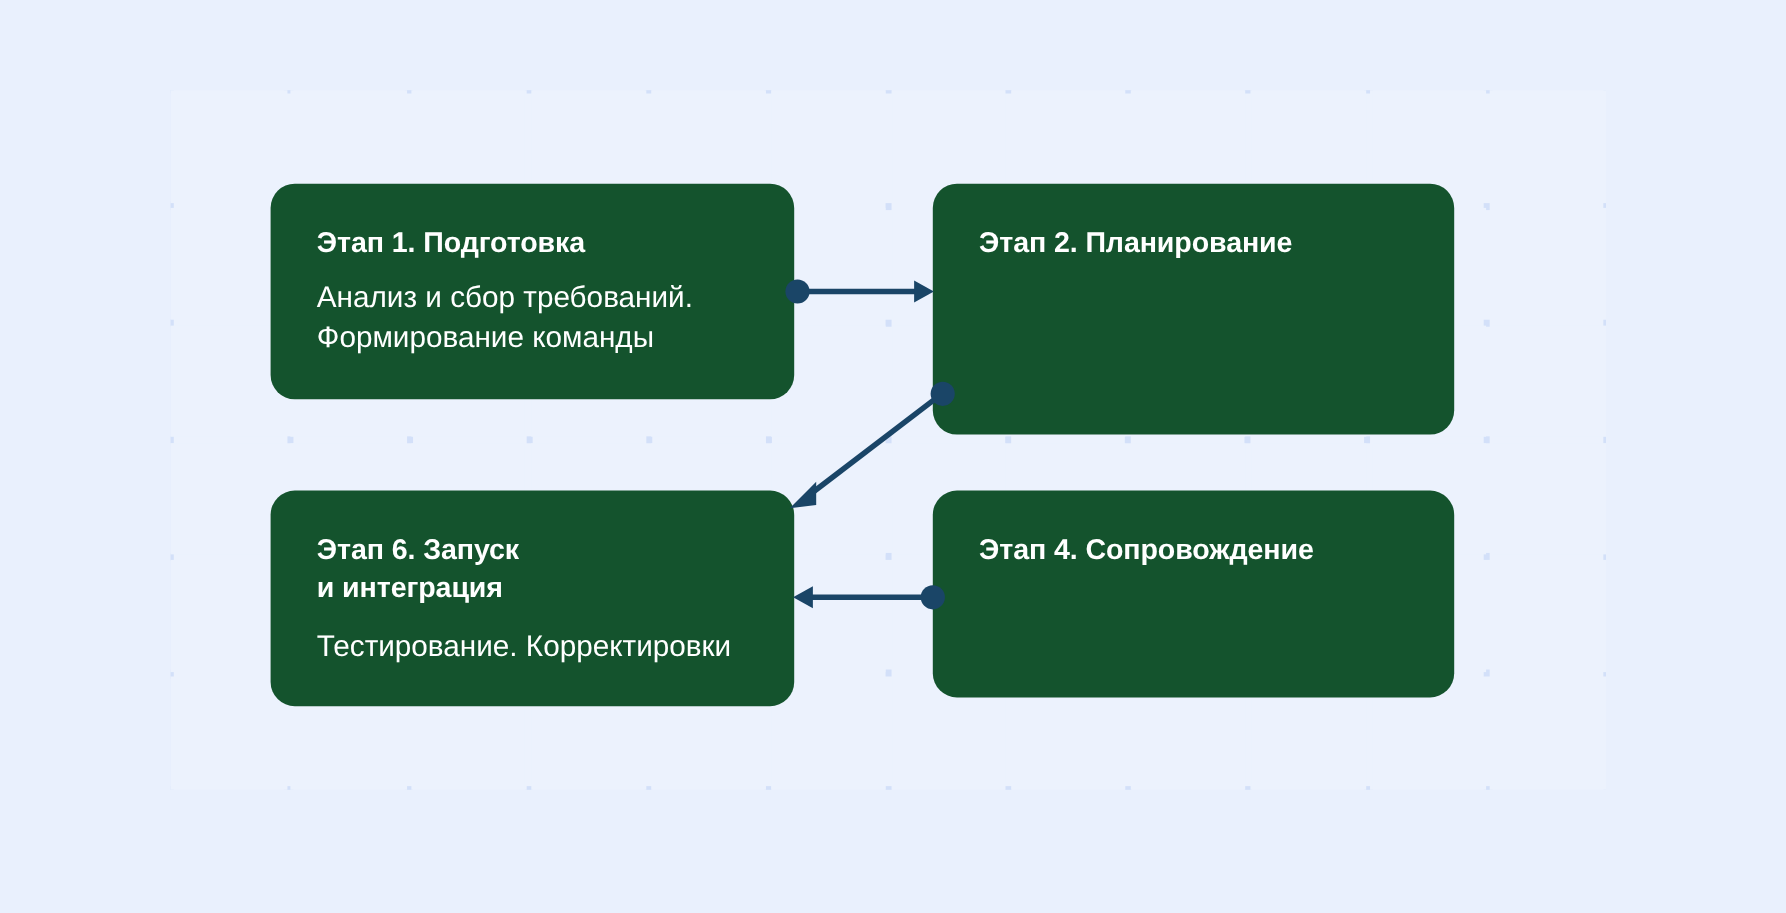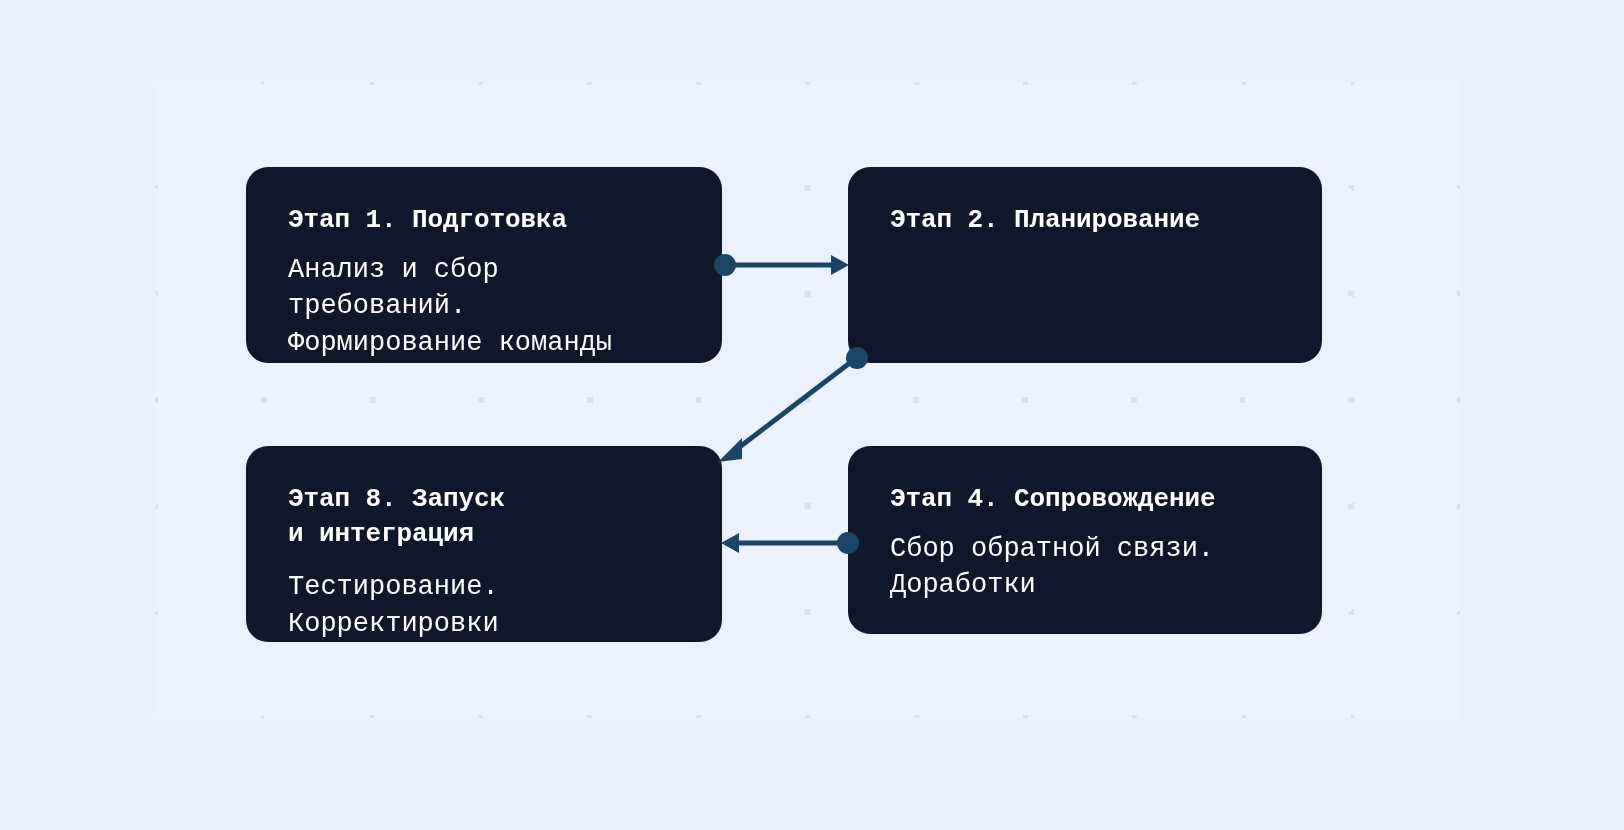--- a/index.html
+++ b/index.html
@@ -47,44 +47,43 @@
     box-sizing: border-box;
   }
   .grid-cell {
     background: #ecf2fd;
   }
 
   
   .card {
     position: absolute;
     box-sizing: border-box;
-    background: #0f172a;
+    background: #14532d;
     border-radius: 22px;
     padding: 36px 34px 30px 42px;
     color: #ffffff;
-    font-family: Liberation Mono, monospace;
   }
   .card-title {
     font-size: 26px;
     font-weight: bold;
     line-height: 1.33;
     letter-spacing: -0.1px;
     margin: 0 0 14px 0;
     white-space: pre-line;
   }
   .card-body {
     font-size: 27px;
     font-weight: normal;
     line-height: 1.36;
     margin: 0;
     white-space: pre-line;
   }
 
   #card-stage-1 { left: 246px; top: 167px; width: 476px; height: 196px; }
-  #card-stage-2 { left: 848px; top: 167px; width: 474px; height: 196px; }
+  #card-stage-2 { left: 848px; top: 167px; width: 474px; height: 228px; }
   #card-stage-3 { left: 246px; top: 446px; width: 476px; height: 196px; }
   #card-stage-4 { left: 848px; top: 446px; width: 474px; height: 188px; }
 
   #card-stage-3 .card-title { margin-bottom: 18px; }
 
   
   #connector-layer {
     position: absolute;
     left: 0; top: 0;
     width: 1624px;
@@ -183,29 +182,27 @@
     <div class="card-title">Этап 1. Подготовка</div>
     <div class="card-body">Анализ и сбор требований.
 Формирование команды</div>
   </div>
 
   <div class="card" id="card-stage-2">
     <div class="card-title">Этап 2. Планирование</div>
   </div>
 
   <div class="card" id="card-stage-3">
-    <div class="card-title">Этап 8. Запуск
+    <div class="card-title">Этап 6. Запуск
 и интеграция</div>
     <div class="card-body">Тестирование. Корректировки</div>
   </div>
 
   <div class="card" id="card-stage-4">
     <div class="card-title">Этап 4. Сопровождение</div>
-    <div class="card-body">Сбор обратной связи.
-Доработки</div>
   </div>
 
   <svg id="connector-layer" viewBox="0 0 1624 830" width="1624" height="830">
 
     <g>
       <line x1="725" y1="265" x2="833" y2="265" stroke="#1a4567" stroke-width="5"></line>
       <circle cx="725" cy="265" r="11" fill="#1a4567"></circle>
       <path d="M 849 265 L 831 255 L 831 275 Z" fill="#1a4567"></path>
     </g>
 

